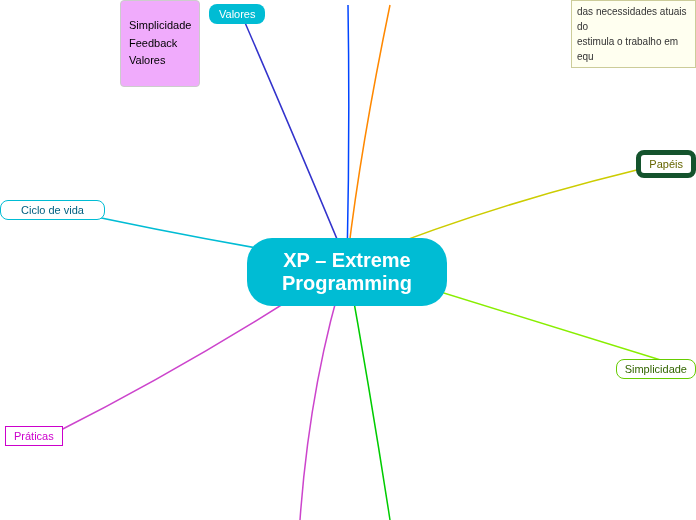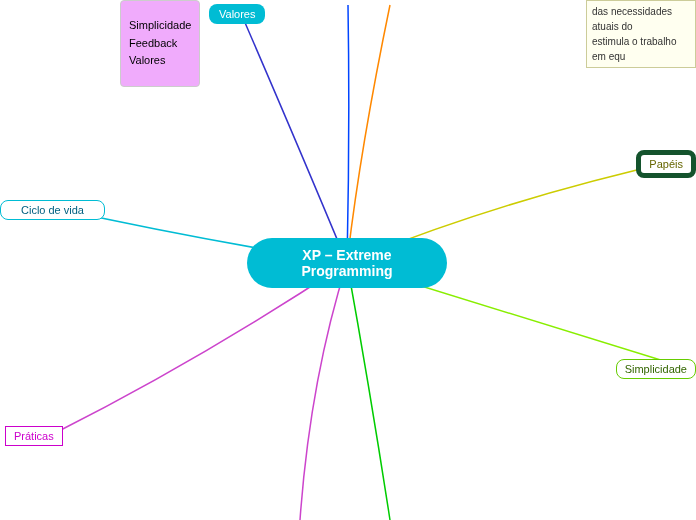--- a/index.html
+++ b/index.html
@@ -17,30 +17,30 @@
       top: 0; left: 0;
       width: 696px;
       height: 520px;
     }
 
     #center-node {
       position: absolute;
       left: 247px;
       top: 238px;
       width: 200px;
-      height: 50px;
+      height: 68px;
       background: #00bcd4;
       border-radius: 25px;
       display: flex;
       align-items: center;
       justify-content: center;
       text-align: center;
       color: white;
       font-weight: bold;
-      font-size: 14px;
+      font-size: 20px;
       z-index: 10;
     }
 
     .branch-node {
       position: absolute;
       border-radius: 10px;
       padding: 3px 8px;
       font-size: 11px;
       display: flex;
       align-items: center;
@@ -108,21 +108,21 @@
       border: 1px solid #66cc00;
       color: #336600;
       border-radius: 8px;
       padding: 3px 8px;
     }
 
     #tooltip-box {
       position: absolute;
       right: 0px;
       top: 0px;
-      width: 110px;
+      width: 125px;
       background: #fffff0;
       border: 1px solid #cccc99;
       font-size: 10px;
       padding: 3px 5px;
       line-height: 1.5;
       color: #333;
       z-index: 10;
     }
   </style>
 </head>

